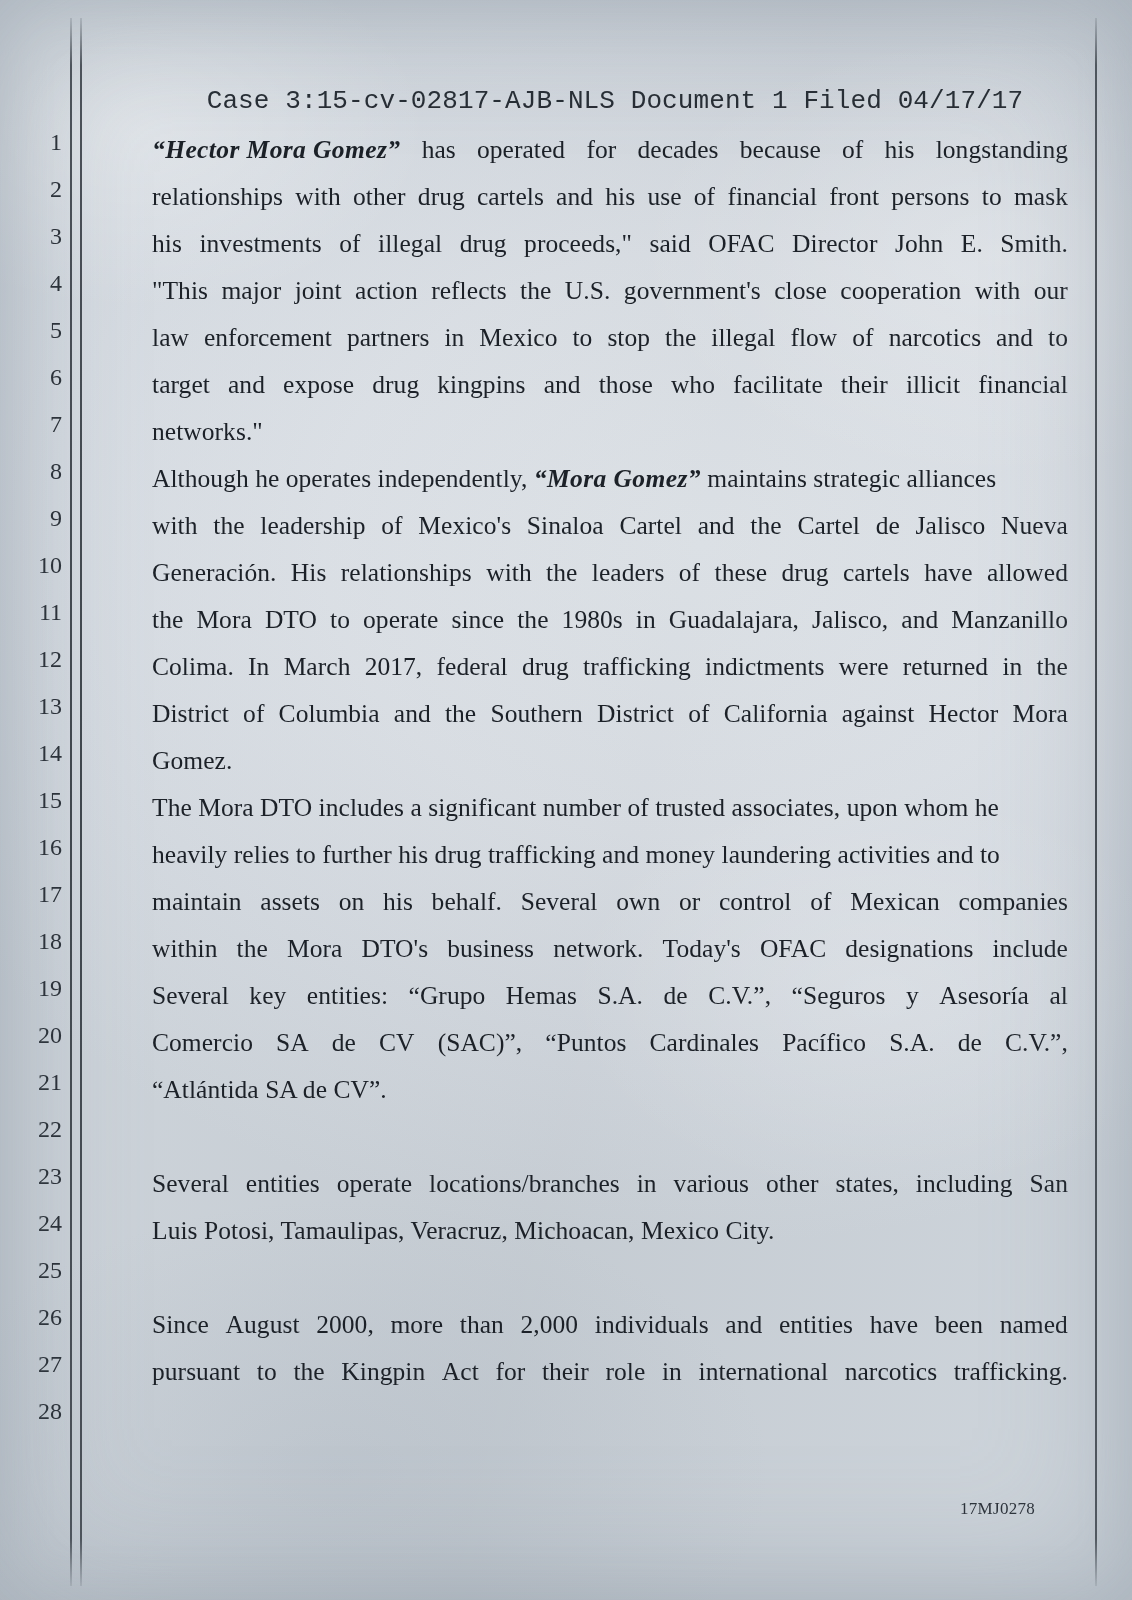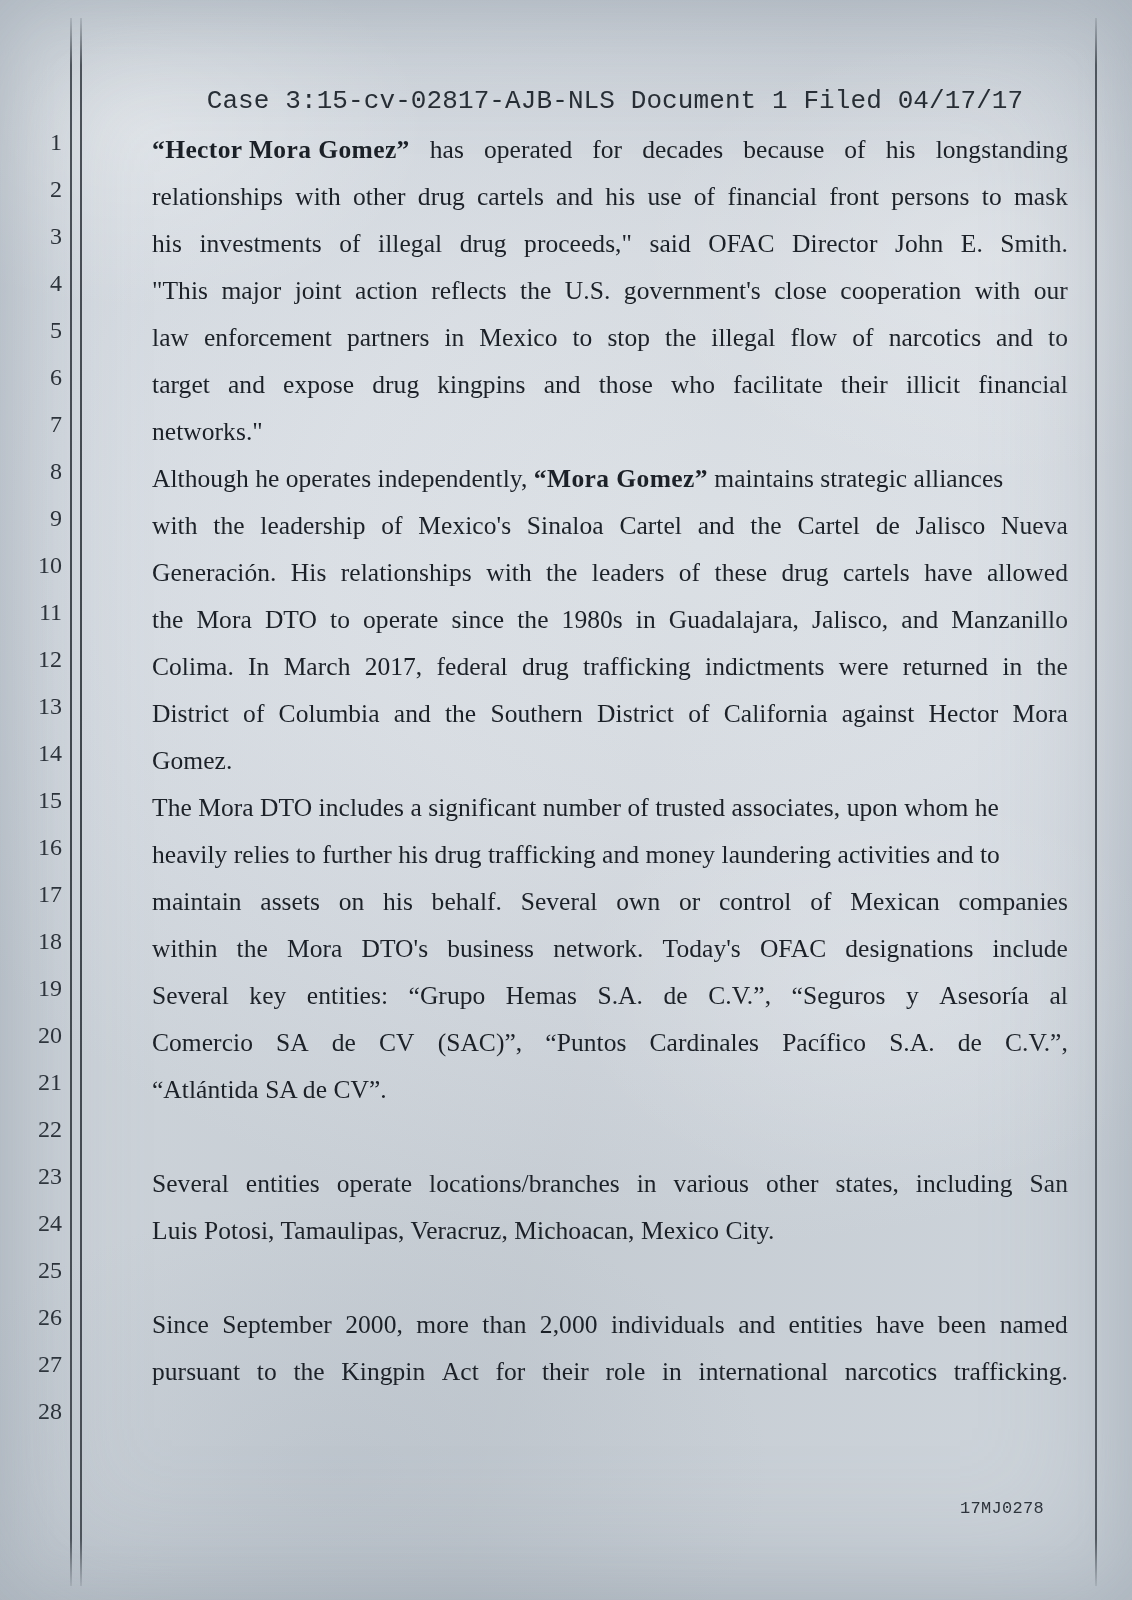--- a/index.html
+++ b/index.html
@@ -101,30 +101,30 @@
     white-space: nowrap;
     color: #1c2128;
     letter-spacing: 0.05px;
   }
   .tline.just {
     display: flex;
     justify-content: space-between;
   }
   .tline.just > span { display: inline-block; }
   .tline .w { white-space: pre; }
-  b.bold { font-weight: bold; letter-spacing: 0.4px; }
+  b.bold { font-weight: bold; letter-spacing: 0.4px; font-style: italic; }
   .u { text-underline-offset: 4px; }
   .blank { height: 47px; }
 
   
   .bates {
     position: absolute;
     left: 960px;
     top: 1499px;
-    font-family: Liberation Mono, monospace;
+    font-family: Liberation Serif, serif;
     font-size: 17px;
     color: #2a3views;
     color: #2a3038;
     letter-spacing: 0.3px;
   }
 
   
   .softness { filter: blur(0.22px); }
 </style>
 </head>
@@ -428,21 +428,21 @@
       <span>including</span>
       <span>San</span>
     </div>
 
     <div class="tline">Luis Potosi, Tamaulipas, Veracruz, Michoacan, Mexico City.</div>
 
     <div class="blank"></div>
 
     <div class="tline just">
       <span>Since</span>
-      <span>September</span>
+      <span>August</span>
       <span>2000,</span>
       <span>more</span>
       <span>than</span>
       <span>2,000</span>
       <span>individuals</span>
       <span>and</span>
       <span>entities</span>
       <span>have</span>
       <span>been</span>
       <span>named</span>

